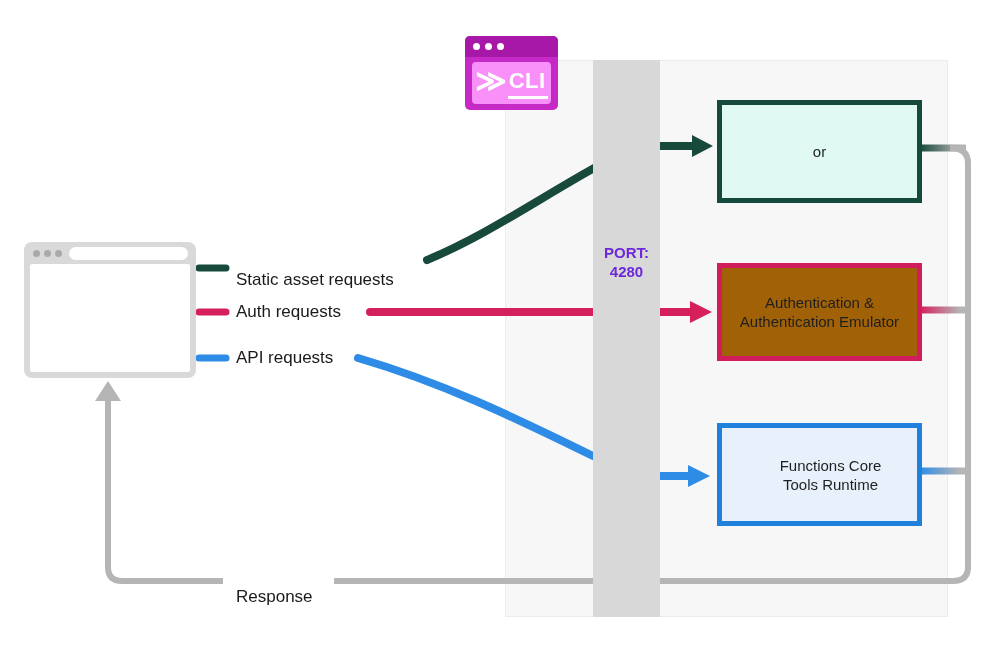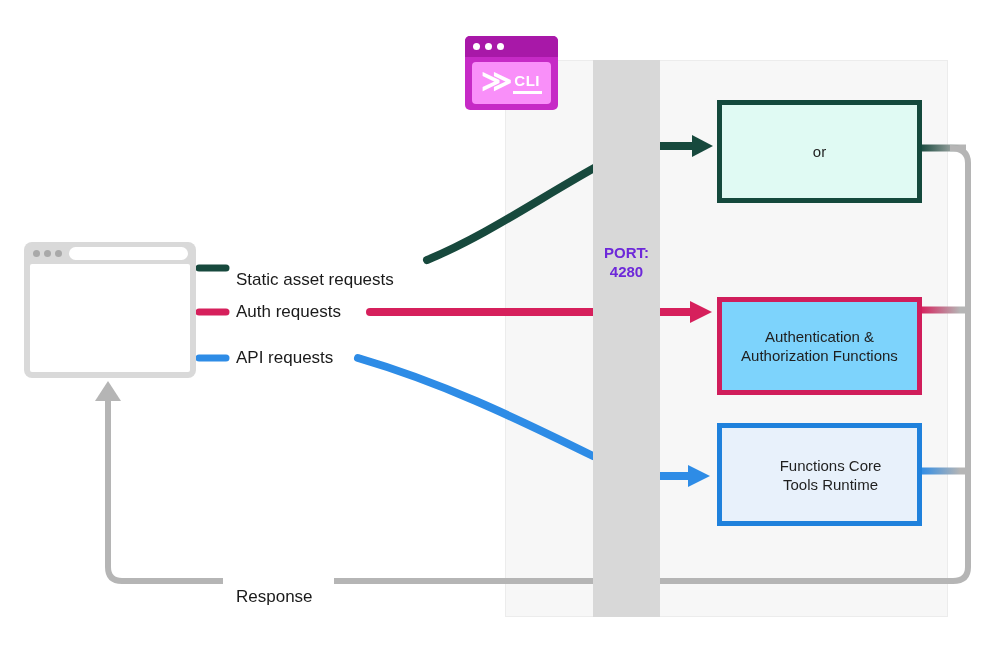--- a/index.html
+++ b/index.html
@@ -56,21 +56,21 @@
     align-items: center;
     justify-content: center;
     text-align: center;
     font-size: 15px;
     line-height: 19px;
     color: #1f1f1f;
     z-index: 4;
   }
   .svc-box span { display: block; }
   .box-static   { top: 100px; height: 103px; border: 5px solid #14493c; background: #e0faf3; }
-  .box-auth     { top: 263px; height:  98px; border: 5px solid #d01d5b; background: #7dd3fc; margin-top: 34px; }
+  .box-auth     { top: 263px; height:  98px; border: 5px solid #d01d5b; background: #a16207; }
   .box-functions{ top: 423px; height: 103px; border: 5px solid #1f81dc; background: #e8f1fb; padding-left: 22px; }
   
   .flow-label {
     position: absolute;
     left: 236px;
     font-size: 17px;
     color: #1a1a1a;
     line-height: 18px;
     white-space: nowrap;
     z-index: 4;
@@ -147,21 +147,21 @@
   }
   .cli-chevrons {
     color: #ffffff;
     font-size: 30px;
     font-weight: bold;
     line-height: 1;
     margin: -4px 1px 0 0;
   }
   .cli-word {
     color: #ffffff;
-    font-size: 15px;
+    font-size: 22px;
     font-weight: bold;
     letter-spacing: 0.5px;
     border-bottom: 3px solid #ffffff;
     padding: 0 2px 2px 1px;
   }
 </style>
 </head>
 <body>
 
 <div class="canvas">
@@ -215,21 +215,21 @@
   <div class="port-text">
     <span>PORT:</span><br>
     <span>4280</span>
   </div>
 
   <div class="svc-box box-static">
     <span>or</span>
   </div>
   <div class="svc-box box-auth">
     <span>Authentication &amp;</span>
-    <span>Authorization Functions</span>
+    <span>Authentication Emulator</span>
   </div>
   <div class="svc-box box-functions">
     <span>Functions Core</span>
     <span>Tools Runtime</span>
   </div>
 
   <div class="flow-label lbl-static">Static asset requests</div>
   <div class="flow-label lbl-auth">Auth requests</div>
   <div class="flow-label lbl-api">API requests</div>
   <div class="flow-label lbl-response">Response</div>

